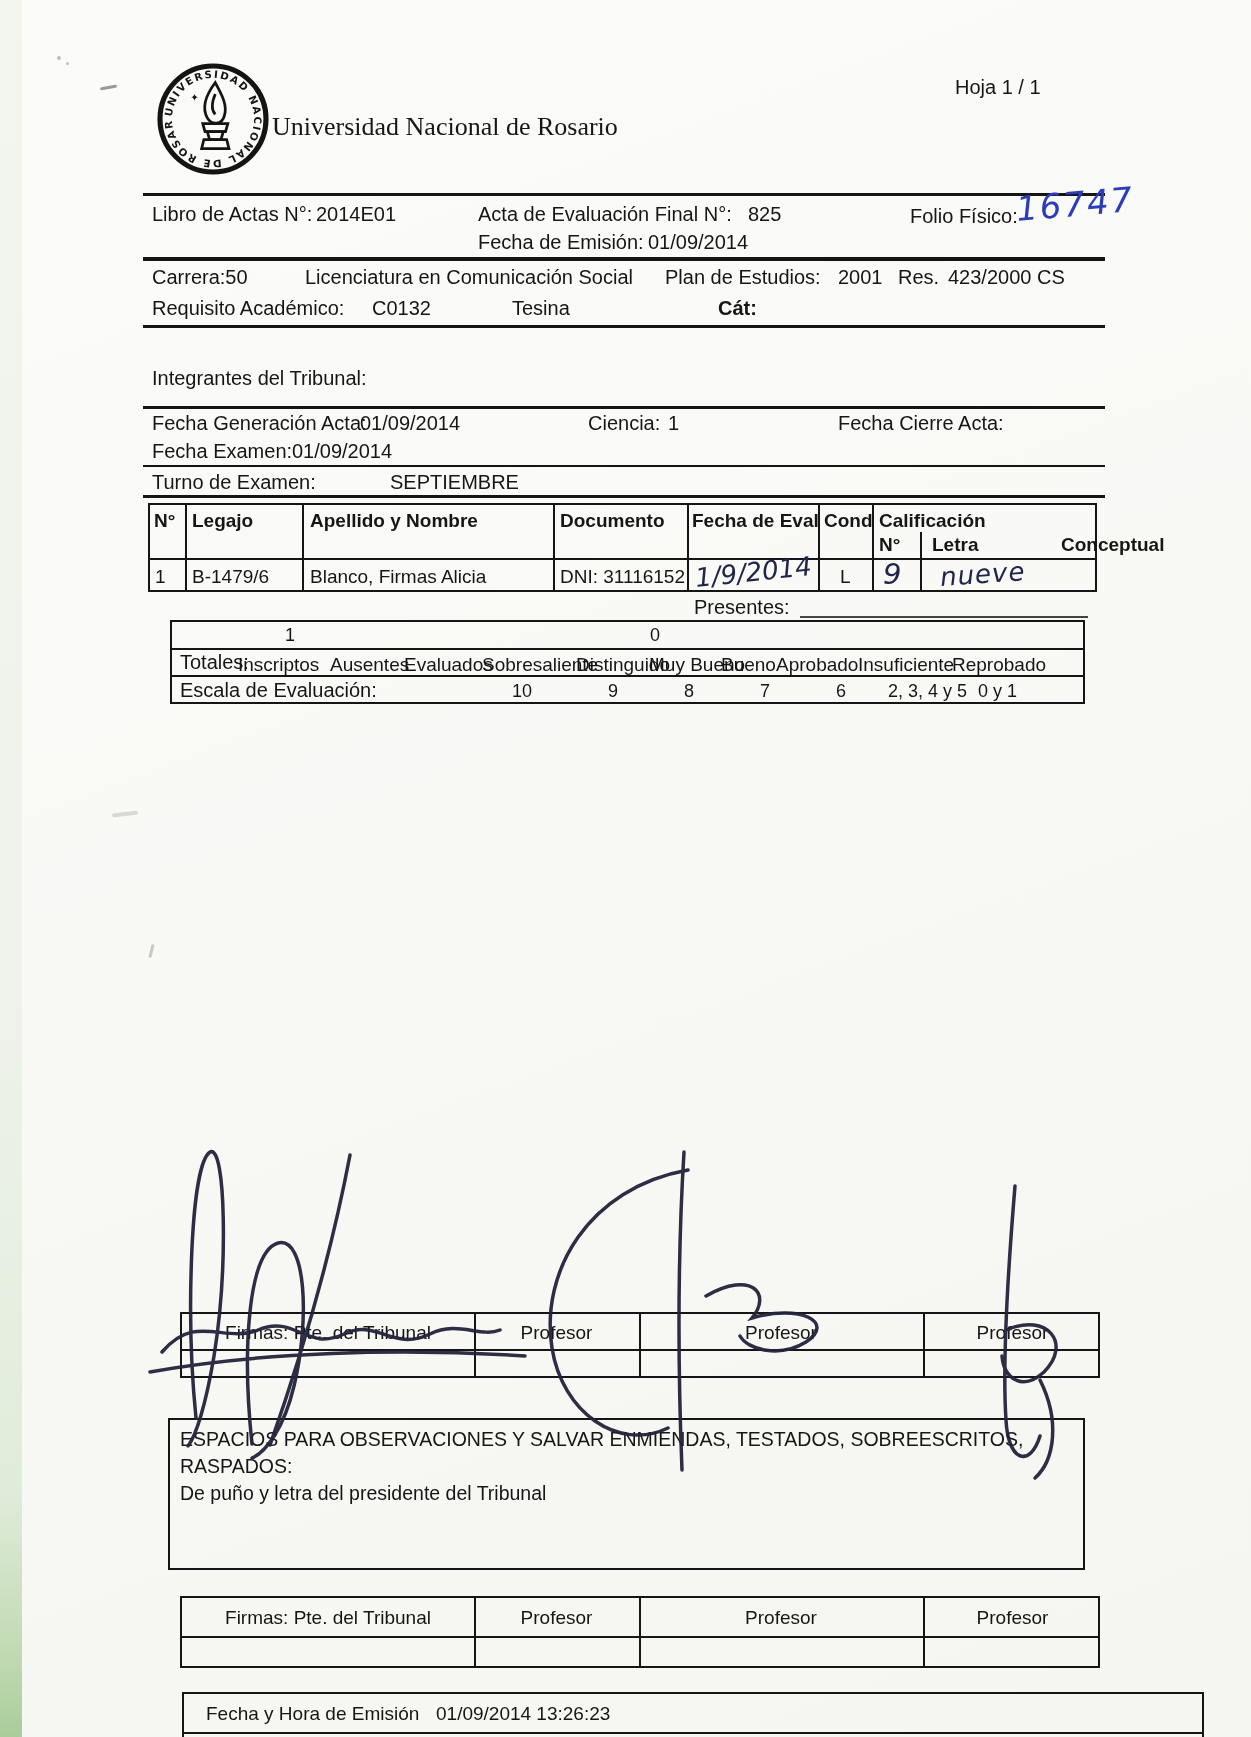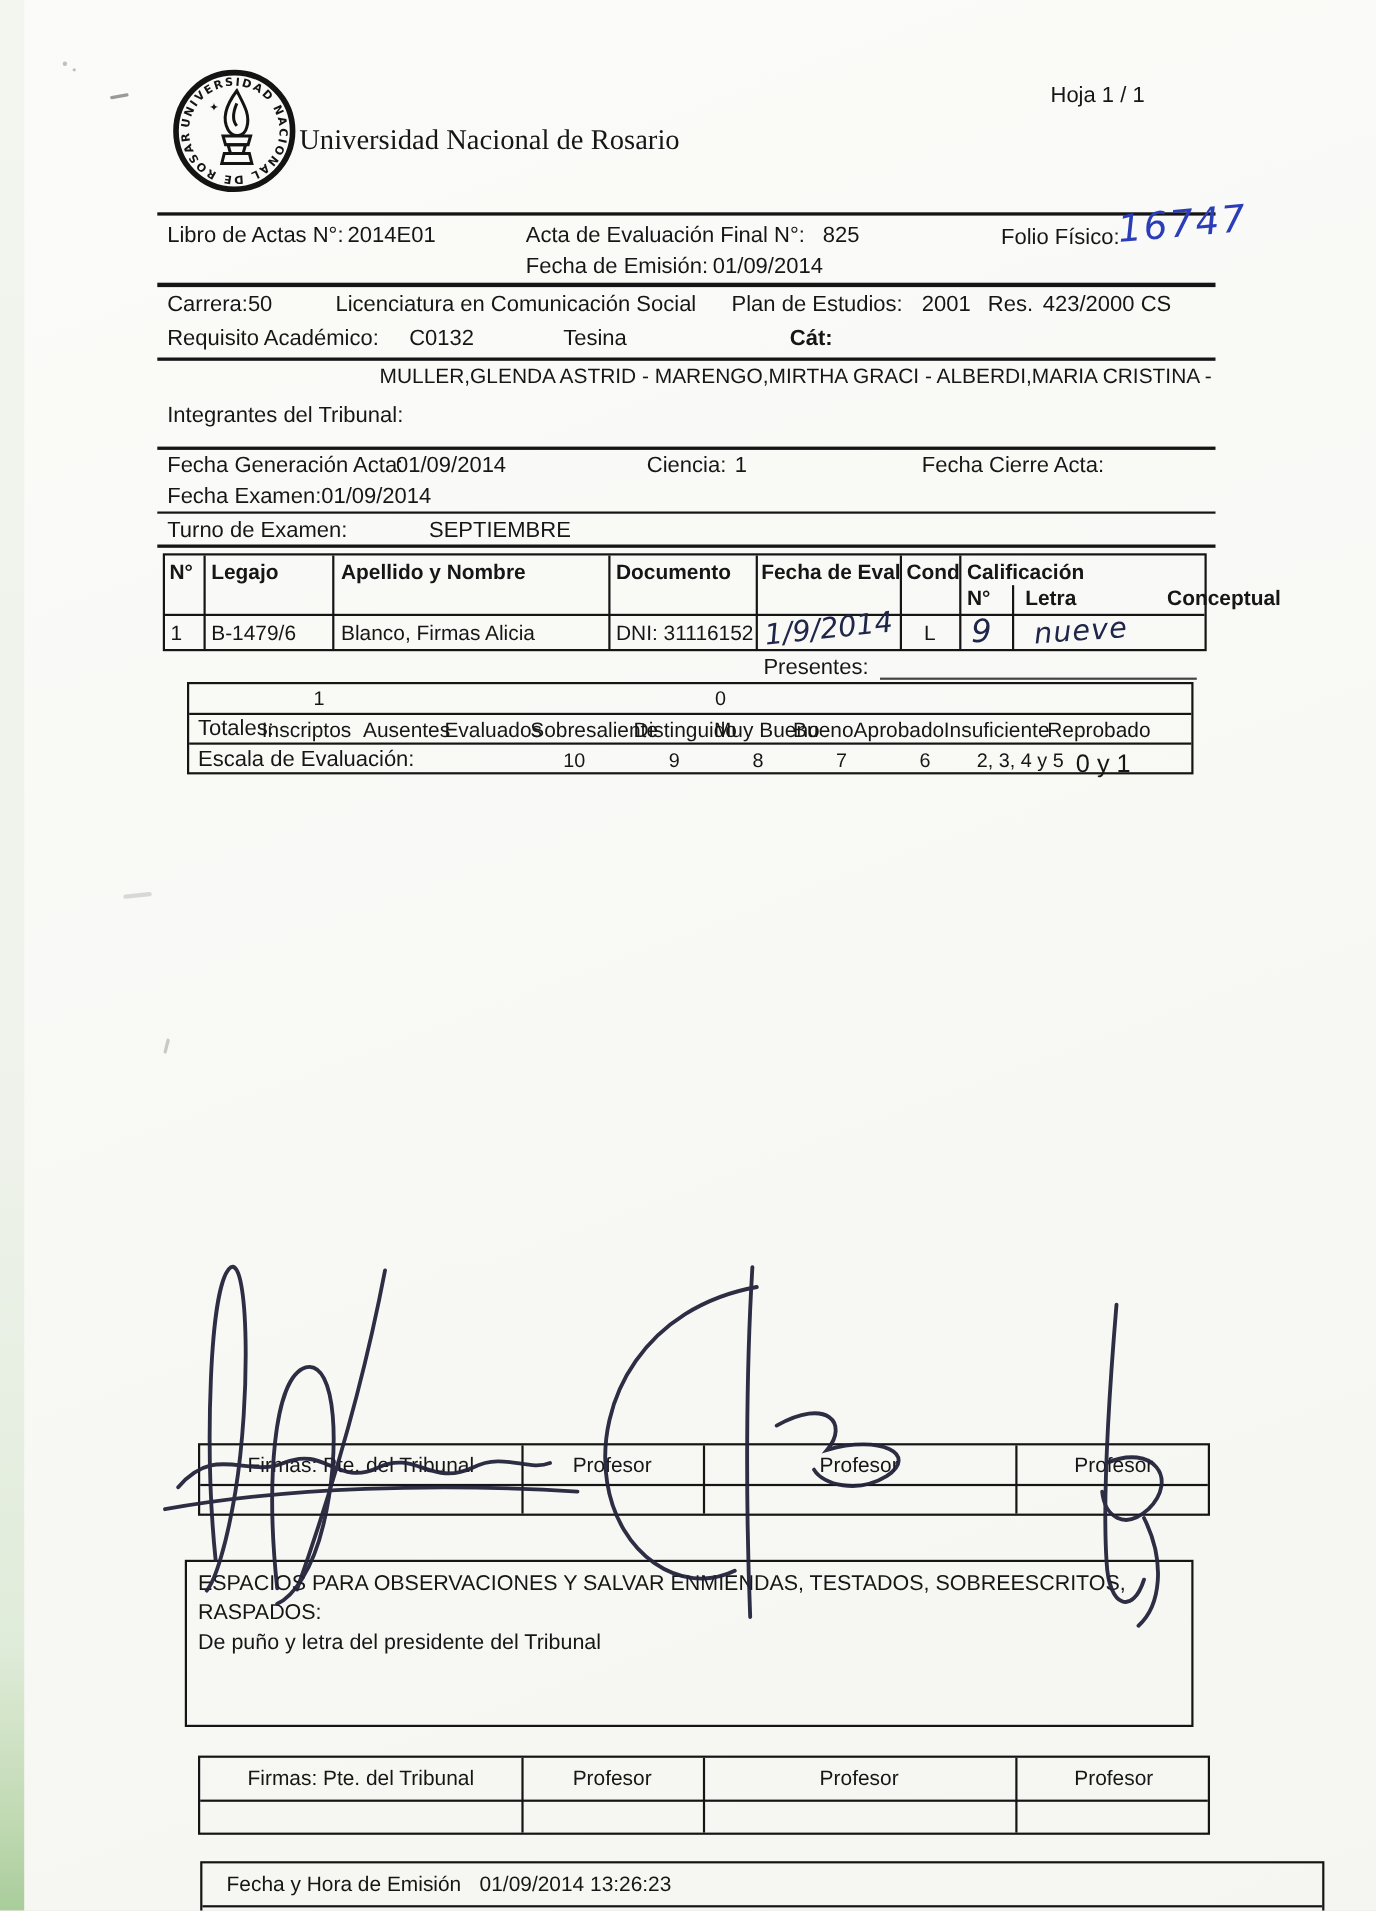--- a/index.html
+++ b/index.html
@@ -80,21 +80,20 @@
   <div class="abs lbl" style="left:898px;top:266px;">Res.</div>
   <div class="abs lbl" style="left:948px;top:266px;">423/2000 CS</div>
   <div class="abs lbl" style="left:152px;top:297px;">Requisito Académico:</div>
   <div class="abs lbl" style="left:372px;top:297px;">C0132</div>
   <div class="abs lbl" style="left:512px;top:297px;">Tesina</div>
   <div class="abs lbl b" style="left:718px;top:297px;">Cát:</div>
 
   <div class="rule" style="left:143px;top:325px;width:962px;height:2.5px;"></div>
 
   <div class="abs lbl" style="left:152px;top:331px;margin-top:36px;">Integrantes del Tribunal:</div>
-  <div class="abs" style="left:345px;top:332px;font-size:19px;">MULLER,GLENDA ASTRID - MARENGO,MIRTHA GRACI - ALBERDI,MARIA CRISTINA -</div>
 
   <div class="rule" style="left:143px;top:406px;width:962px;height:2.5px;"></div>
   <div class="abs lbl" style="left:152px;top:412px;">Fecha Generación Acta:</div>
   <div class="abs lbl" style="left:360px;top:412px;">01/09/2014</div>
   <div class="abs lbl" style="left:588px;top:412px;">Ciencia:</div>
   <div class="abs lbl" style="left:668px;top:412px;">1</div>
   <div class="abs lbl" style="left:838px;top:412px;">Fecha Cierre Acta:</div>
   <div class="abs lbl" style="left:152px;top:440px;">Fecha Examen:</div>
   <div class="abs lbl" style="left:292px;top:440px;">01/09/2014</div>
   <div class="rule" style="left:143px;top:465px;width:962px;height:2px;"></div>
@@ -154,21 +153,21 @@
     <span class="td sm" style="left:686px;top:32px;">Insuficiente</span>
     <span class="td sm" style="left:780px;top:32px;">Reprobado</span>
 
     <span class="td" style="left:8px;top:57px;font-size:20px;">Escala de Evaluación:</span>
     <span class="td" style="left:340px;top:59px;font-size:18px;">10</span>
     <span class="td" style="left:436px;top:59px;font-size:18px;">9</span>
     <span class="td" style="left:512px;top:59px;font-size:18px;">8</span>
     <span class="td" style="left:588px;top:59px;font-size:18px;">7</span>
     <span class="td" style="left:664px;top:59px;font-size:18px;">6</span>
     <span class="td" style="left:716px;top:59px;font-size:18px;">2, 3, 4 y 5</span>
-    <span class="td" style="left:806px;top:59px;font-size:23px;">0 y 1</span>
+    <span class="td" style="left:806px;top:59px;font-size:18px;">0 y 1</span>
   </div>
 
   <div class="box" style="left:180px;top:1312px;width:920px;height:66px;">
     <div class="vl" style="left:292px;"></div>
     <div class="vl" style="left:457px;"></div>
     <div class="vl" style="left:741px;"></div>
     <div class="hl" style="top:35px;"></div>
     <span class="td" style="left:0;top:8px;width:292px;text-align:center;">Firmas: Pte. del Tribunal</span>
     <span class="td" style="left:292px;top:8px;width:165px;text-align:center;">Profesor</span>
     <span class="td" style="left:457px;top:8px;width:284px;text-align:center;">Profesor</span>

